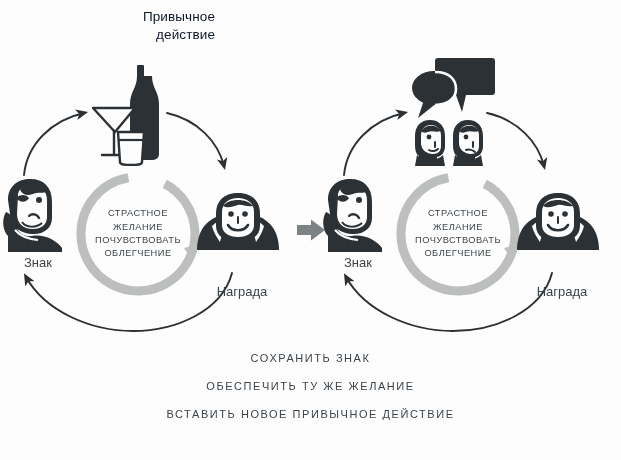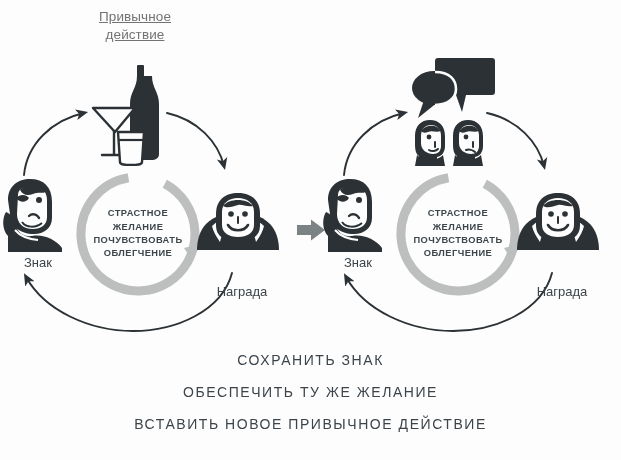--- a/index.html
+++ b/index.html
@@ -9,28 +9,27 @@
     font-family:"Liberation Sans","DejaVu Sans",sans-serif;
     color:#3a4248;
     overflow:hidden;
     position:relative;
   }
   .stage{position:absolute;inset:0;}
 
   
   .loop-title{
     position:absolute;
-    text-align:center;
+    text-align:right;
     font-size:13.5px;
     line-height:1.35;
-    color:#737373;
+    color:#0f172a;
     letter-spacing:.1px;
     white-space:pre-line;
     width:160px;
-    text-decoration:underline;
   }
   #loop-a .loop-title{left:55px;top:8px;}
 
   .loop{position:absolute;top:0;width:300px;height:345px;}
   #loop-a{left:0;}
   #loop-b{left:320px;}
 
   
   .arcs{position:absolute;left:0;top:0;width:300px;height:345px;}
 
@@ -38,21 +37,21 @@
   .ring-wrap{
     position:absolute;
     left:72px;top:168px;
     width:132px;height:132px;
   }
   .ring-svg{position:absolute;left:0;top:0;}
   .ring-text{
     position:absolute;left:0;top:0;width:132px;height:132px;
     display:flex;flex-direction:column;align-items:center;justify-content:center;
     font-size:9.3px;
-    font-weight:700;
+    font-weight:400;
     letter-spacing:.45px;
     line-height:1.45;
     color:#3d464c;
     text-align:center;
     white-space:pre-line;
   }
 
   
   .node-label{
     position:absolute;
@@ -81,21 +80,21 @@
     width:30px;height:24px;
   }
 
   
   .instructions{
     position:absolute;
     left:0;right:0;top:352px;
     text-align:center;
   }
   .instructions .line{
-    font-size:14px;
+    font-size:11px;
     letter-spacing:1.55px;
     color:#3c444a;
     font-weight:400;
     margin:0 0 16px 0;
   }
   .instructions .line:last-child{margin-bottom:0;}
 </style>
 </head>
 <body>
 

